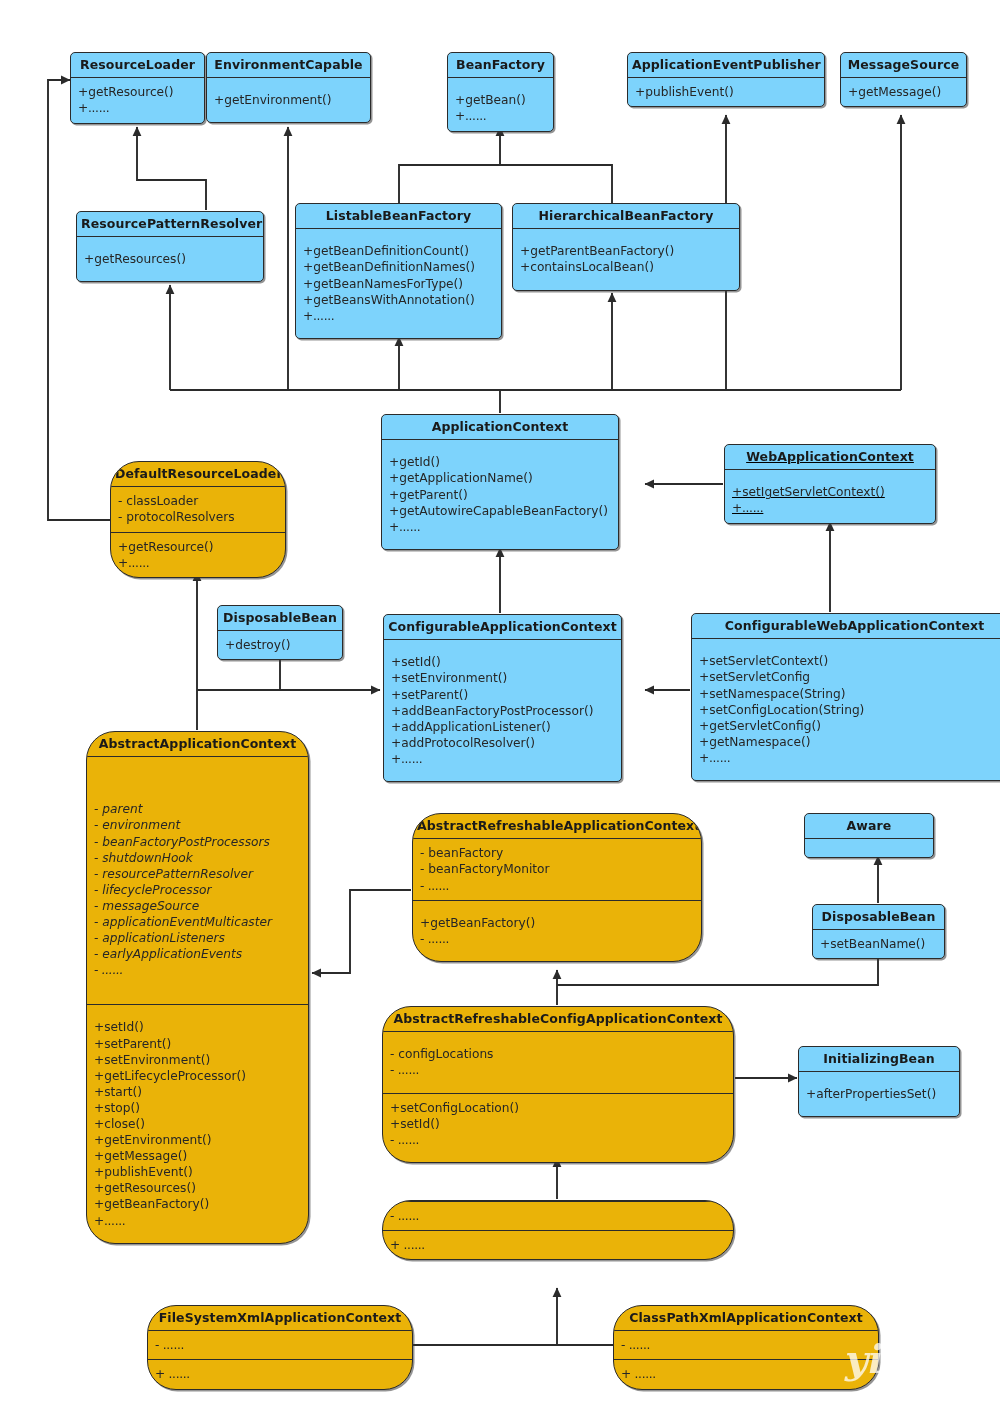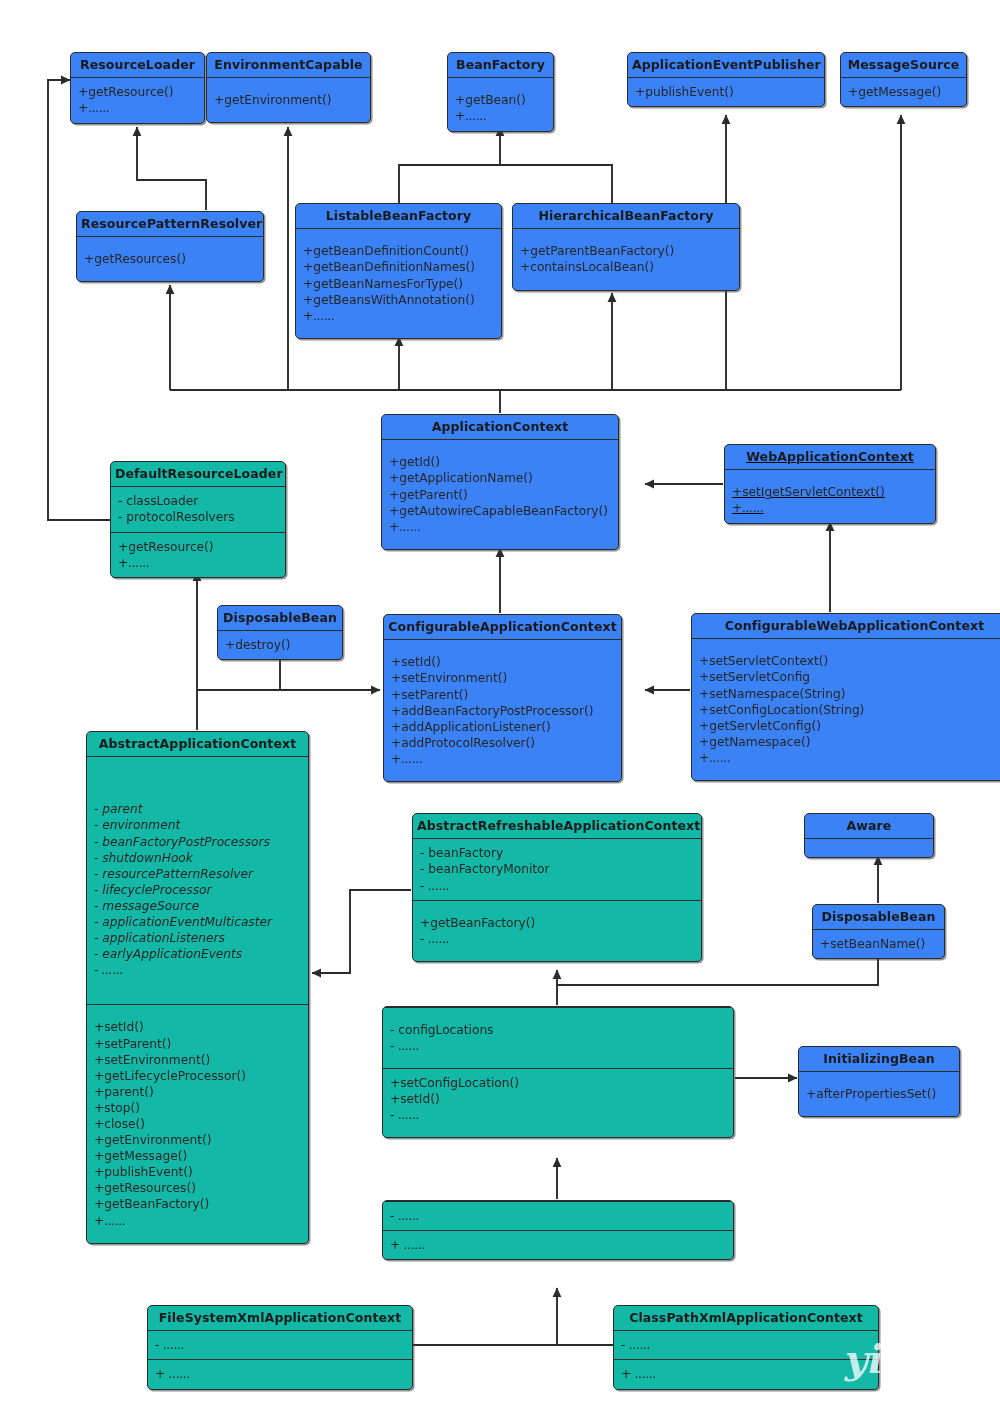--- a/index.html
+++ b/index.html
@@ -29,22 +29,22 @@
   }
   .uml-box {
     position: absolute;
     box-sizing: border-box;
     border: 1.6px solid #2b2b2b;
     border-radius: 5px;
     box-shadow: 1.5px 1.5px 0 rgba(60,60,60,0.55);
     overflow: hidden;
     background: #ffffcc;
   }
-  .uml-box.iface { background: #3b82f6; }
-  .uml-box.cls   { background: #14b8a6; }
+  .uml-box.iface { background: #7dd3fc; }
+  .uml-box.cls   { background: #eab308; border-radius: 29px; }
 
   .box-title {
     text-align: center;
     font-weight: bold;
     color: #1a1a1a;
     letter-spacing: 0.1px;
     padding: 5px 4px 5px 4px;
     font-size: 12.5px;
     line-height: 1.15;
   }
@@ -285,21 +285,21 @@
       <div class="member">- applicationEventMulticaster</div>
       <div class="member">- applicationListeners</div>
       <div class="member">- earlyApplicationEvents</div>
       <div class="member dots">- ......</div>
     </div>
     <div class="compartment pad-top pad-bot">
       <div class="member">+setId()</div>
       <div class="member">+setParent()</div>
       <div class="member">+setEnvironment()</div>
       <div class="member">+getLifecycleProcessor()</div>
-      <div class="member">+parent()</div>
+      <div class="member">+start()</div>
       <div class="member">+stop()</div>
       <div class="member">+close()</div>
       <div class="member">+getEnvironment()</div>
       <div class="member">+getMessage()</div>
       <div class="member">+publishEvent()</div>
       <div class="member">+getResources()</div>
       <div class="member">+getBeanFactory()</div>
       <div class="member dots">+......</div>
     </div>
   </div>
@@ -323,20 +323,21 @@
   </div>
 
   <div class="uml-box iface" style="left:812px; top:904px; width:133px;">
     <div class="box-title">DisposableBean</div>
     <div class="compartment">
       <div class="member">+setBeanName()</div>
     </div>
   </div>
 
   <div class="uml-box cls" style="left:382px; top:1006px; width:352px;">
+    <div class="box-title">AbstractRefreshableConfigApplicationContext</div>
     <div class="compartment pad-top pad-bot">
       <div class="member">- configLocations</div>
       <div class="member dots">- ......</div>
     </div>
     <div class="compartment pad-bot">
       <div class="member">+setConfigLocation()</div>
       <div class="member">+setId()</div>
       <div class="member dots">- ......</div>
     </div>
   </div>

